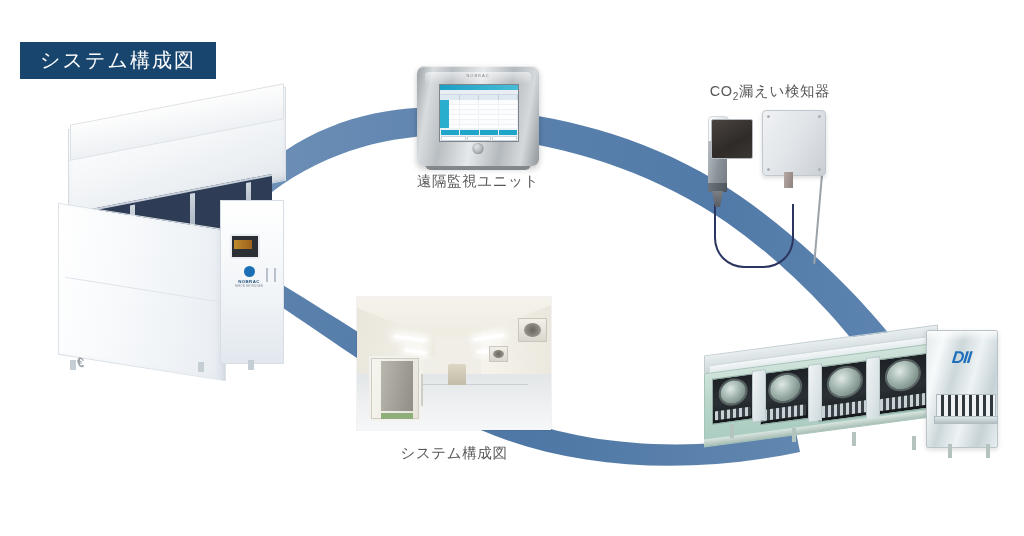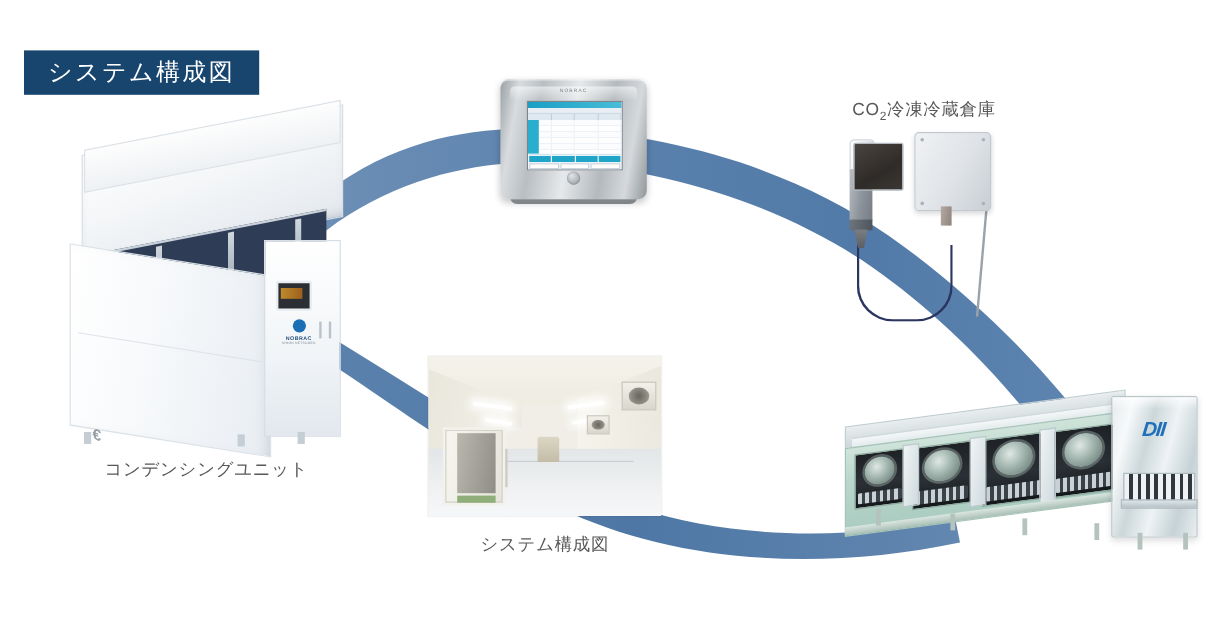--- a/index.html
+++ b/index.html
@@ -714,21 +714,20 @@
       <div class="sub">NIHON NETSUGEN</div>
     </div>
     <div class="cu-handles">
       <i></i>
       <i></i>
     </div>
     <div class="cu-leg l1"></div>
     <div class="cu-leg l2"></div>
     <div class="cu-leg l3"></div>
   </div>
-  <div class="caption" style="left:52px; top:382px; width:240px;">コンデンシングユニット</div>
 
   <div class="monitor">
     <div class="mon-base"></div>
     <div class="mon-bezel">
       <div class="mon-logo">NOBRAC</div>
       <div class="mon-power"></div>
     </div>
     <div class="mon-screen">
       <div class="scr-titlebar"></div>
       <div class="scr-menubar"></div>
@@ -783,23 +782,24 @@
         <s></s>
         <s></s>
       </div>
       <div class="scr-btnrow2">
         <s></s>
         <s></s>
         <s></s>
       </div>
     </div>
   </div>
+  <div class="caption" style="left:408px; top:172px; width:140px;">遠隔監視ユニット</div>
 
   <div class="caption" style="left:690px; top:82px; width:160px;">
-    <span>CO</span><sub style="font-size:10px">2</sub><span>冷凍冷蔵倉庫</span>
+    <span>CO</span><sub style="font-size:10px">2</sub><span>漏えい検知器</span>
   </div>
   <div class="detector">
     <div class="det-antenna"></div>
     <div class="det-cable"></div>
     <div class="det-probe-cap"></div>
     <div class="det-probe-body"></div>
     <div class="det-probe-collar"></div>
     <div class="det-probe-tip"></div>
     <div class="det-box">
       <span class="screw s1"></span>

